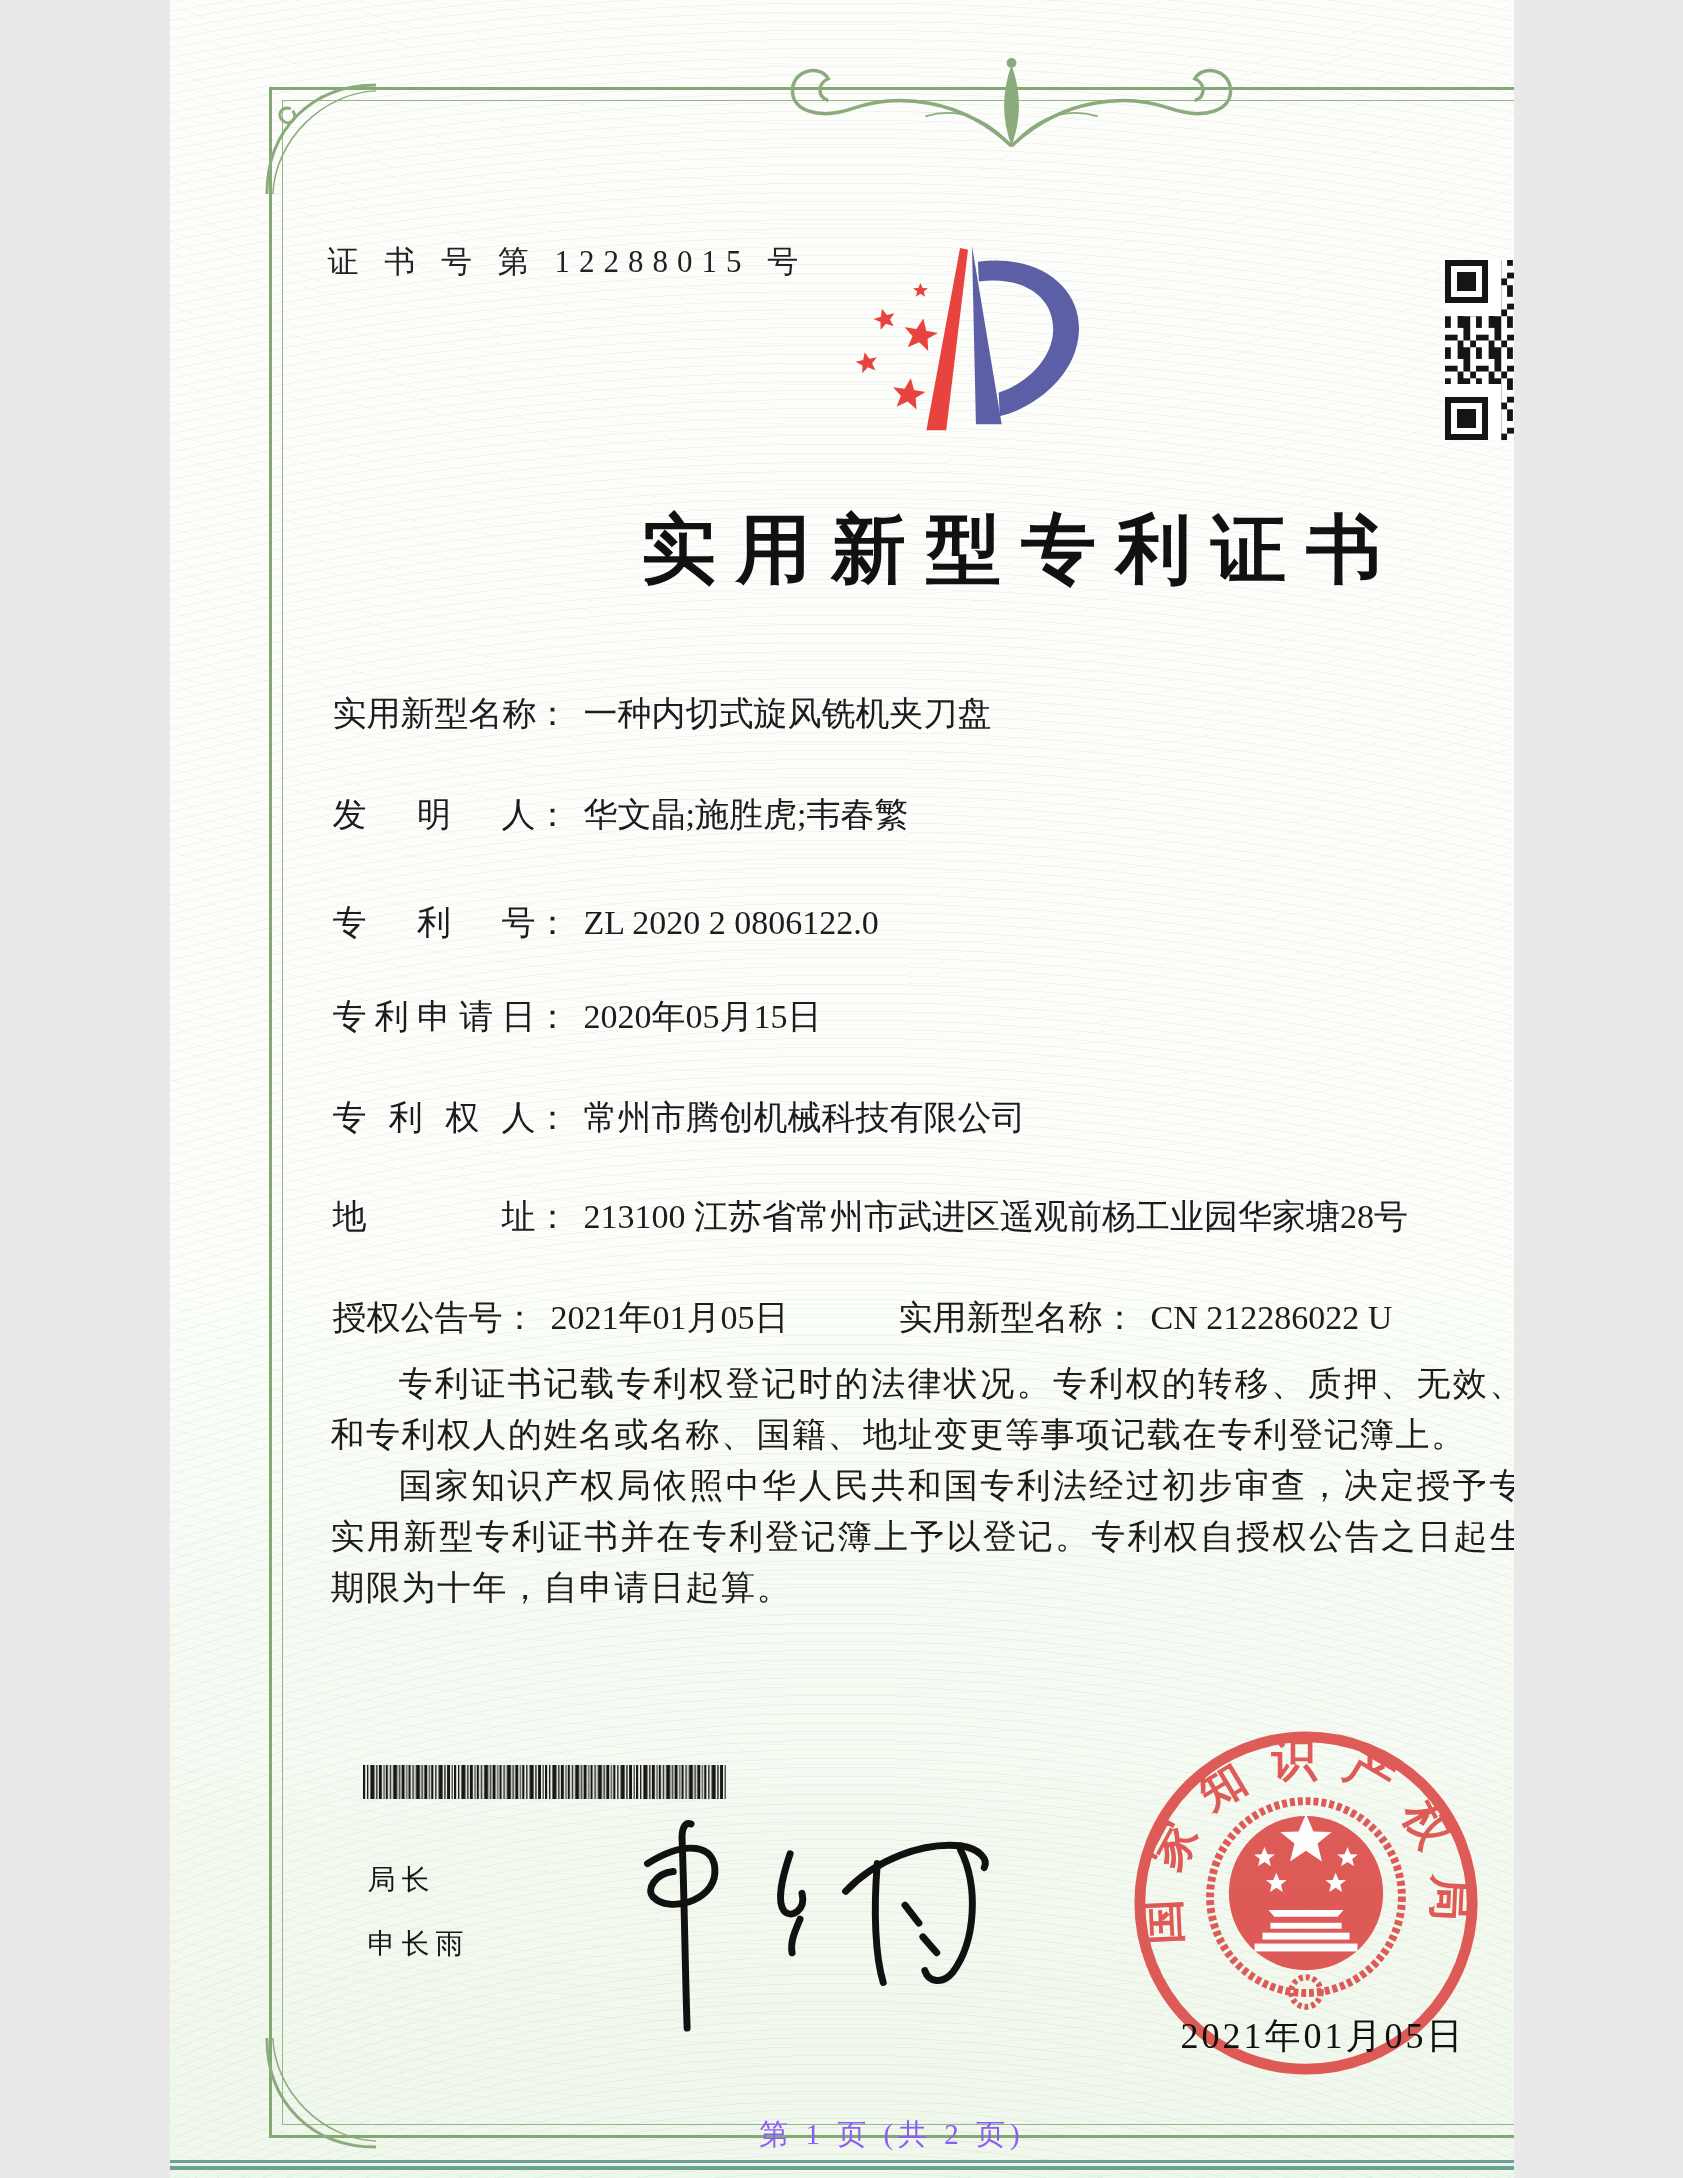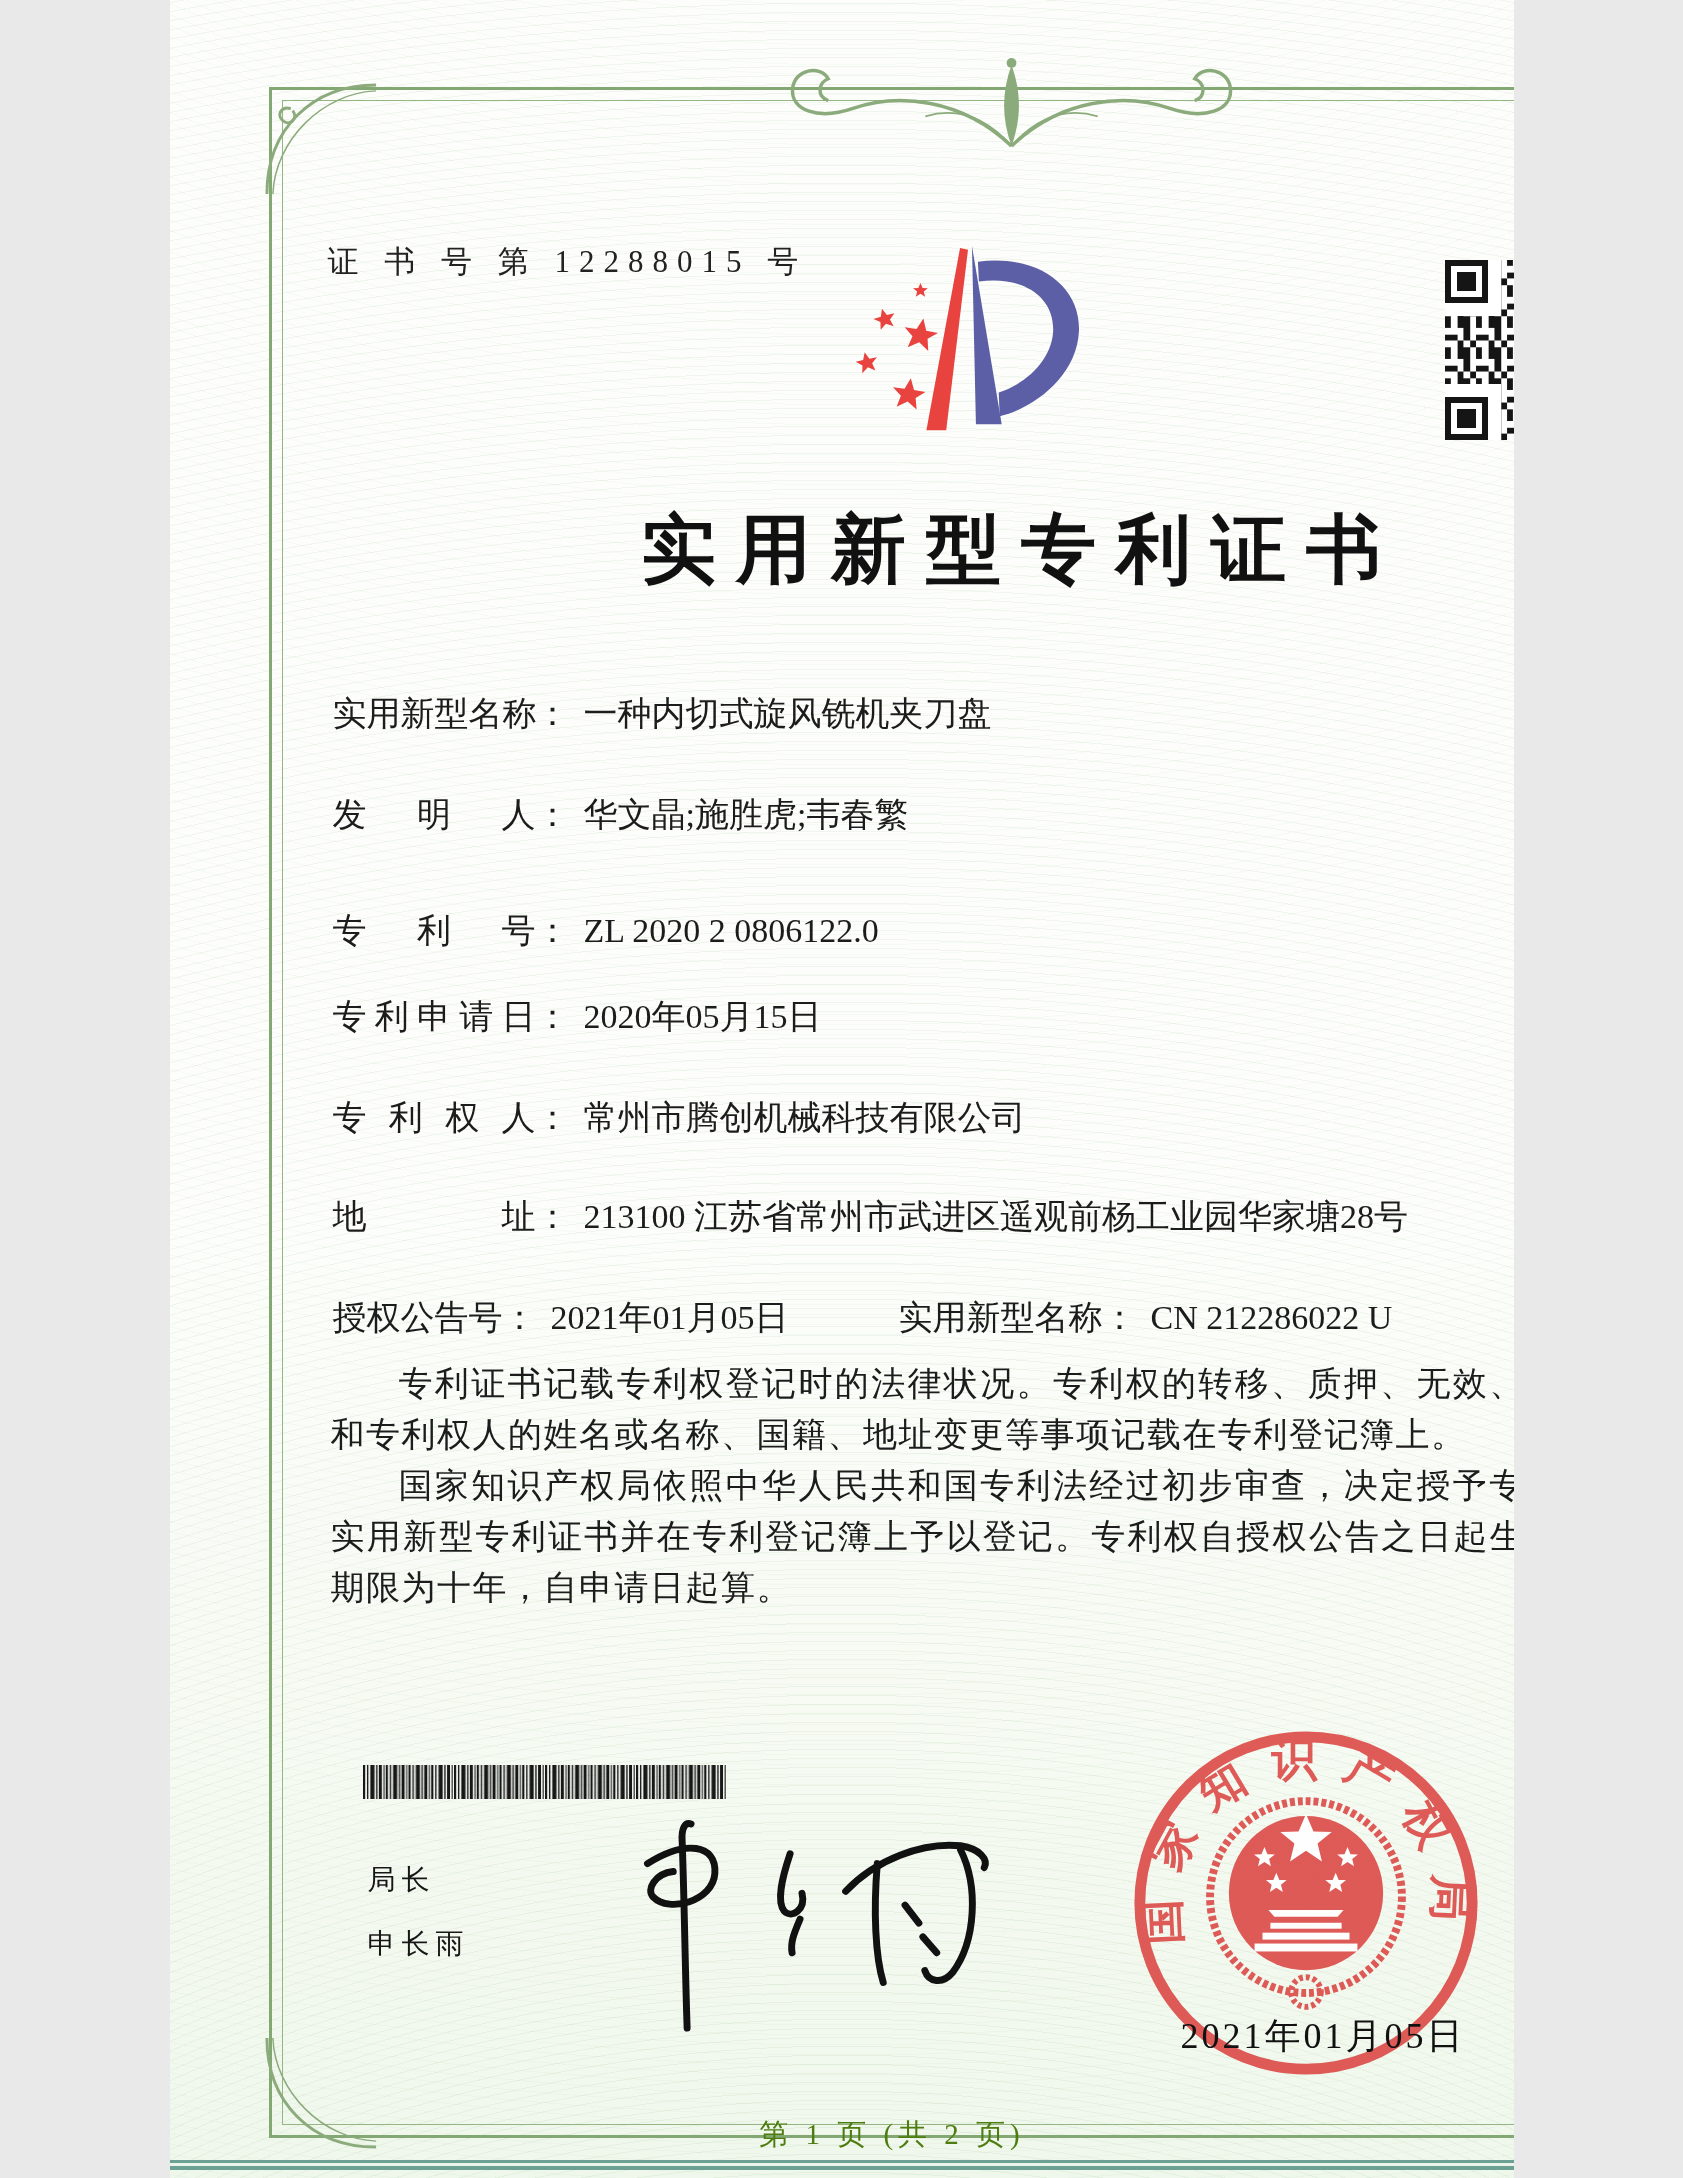--- a/index.html
+++ b/index.html
@@ -68,21 +68,21 @@
   .sig{position:absolute;left:426px;top:1802px;width:416px;height:248px;}
 
   .seal{position:absolute;left:956px;top:1723px;width:360px;height:360px;opacity:.93;}
   .seal-date{
     position:absolute;left:980px;top:2012px;width:347px;text-align:center;
     font-size:36px;letter-spacing:3px;color:#111;
   }
 
   .footer{
     position:absolute;left:59px;top:2115px;width:1327px;text-align:center;
-    font-size:29px;letter-spacing:5px;color:#4d7c0f;
+    font-size:29px;letter-spacing:5px;color:#8b5cf6;
   }
 </style>
 </head>
 <body>
 
 <div class="page">
 
   <div class="frame-outer">
     <div class="frame-inner"></div>
   </div>
@@ -188,21 +188,21 @@
 
     <div class="title">实用新型专利证书</div>
 
     <div class="fields">
       <div class="frow" style="top:0">
         <span class="flabel">实用新型名称</span><span class="fcolon">：</span><span>一种内切式旋风铣机夹刀盘</span>
       </div>
       <div class="frow" style="top:101px">
         <span class="flabel">发明人</span><span class="fcolon">：</span><span>华文晶;施胜虎;韦春繁</span>
       </div>
-      <div class="frow" style="top:217px">
+      <div class="frow" style="top:209px">
         <span class="flabel">专利号</span><span class="fcolon">：</span><span style="font-family:'Liberation Serif',serif">ZL 2020 2 0806122.0</span>
       </div>
       <div class="frow" style="top:303px">
         <span class="flabel">专利申请日</span><span class="fcolon">：</span><span>2020年05月15日</span>
       </div>
       <div class="frow" style="top:404px">
         <span class="flabel">专利权人</span><span class="fcolon">：</span><span>常州市腾创机械科技有限公司</span>
       </div>
       <div class="frow" style="top:503px">
         <span class="flabel">地址</span><span class="fcolon">：</span><span>213100 江苏省常州市武进区遥观前杨工业园华家塘28号</span>

